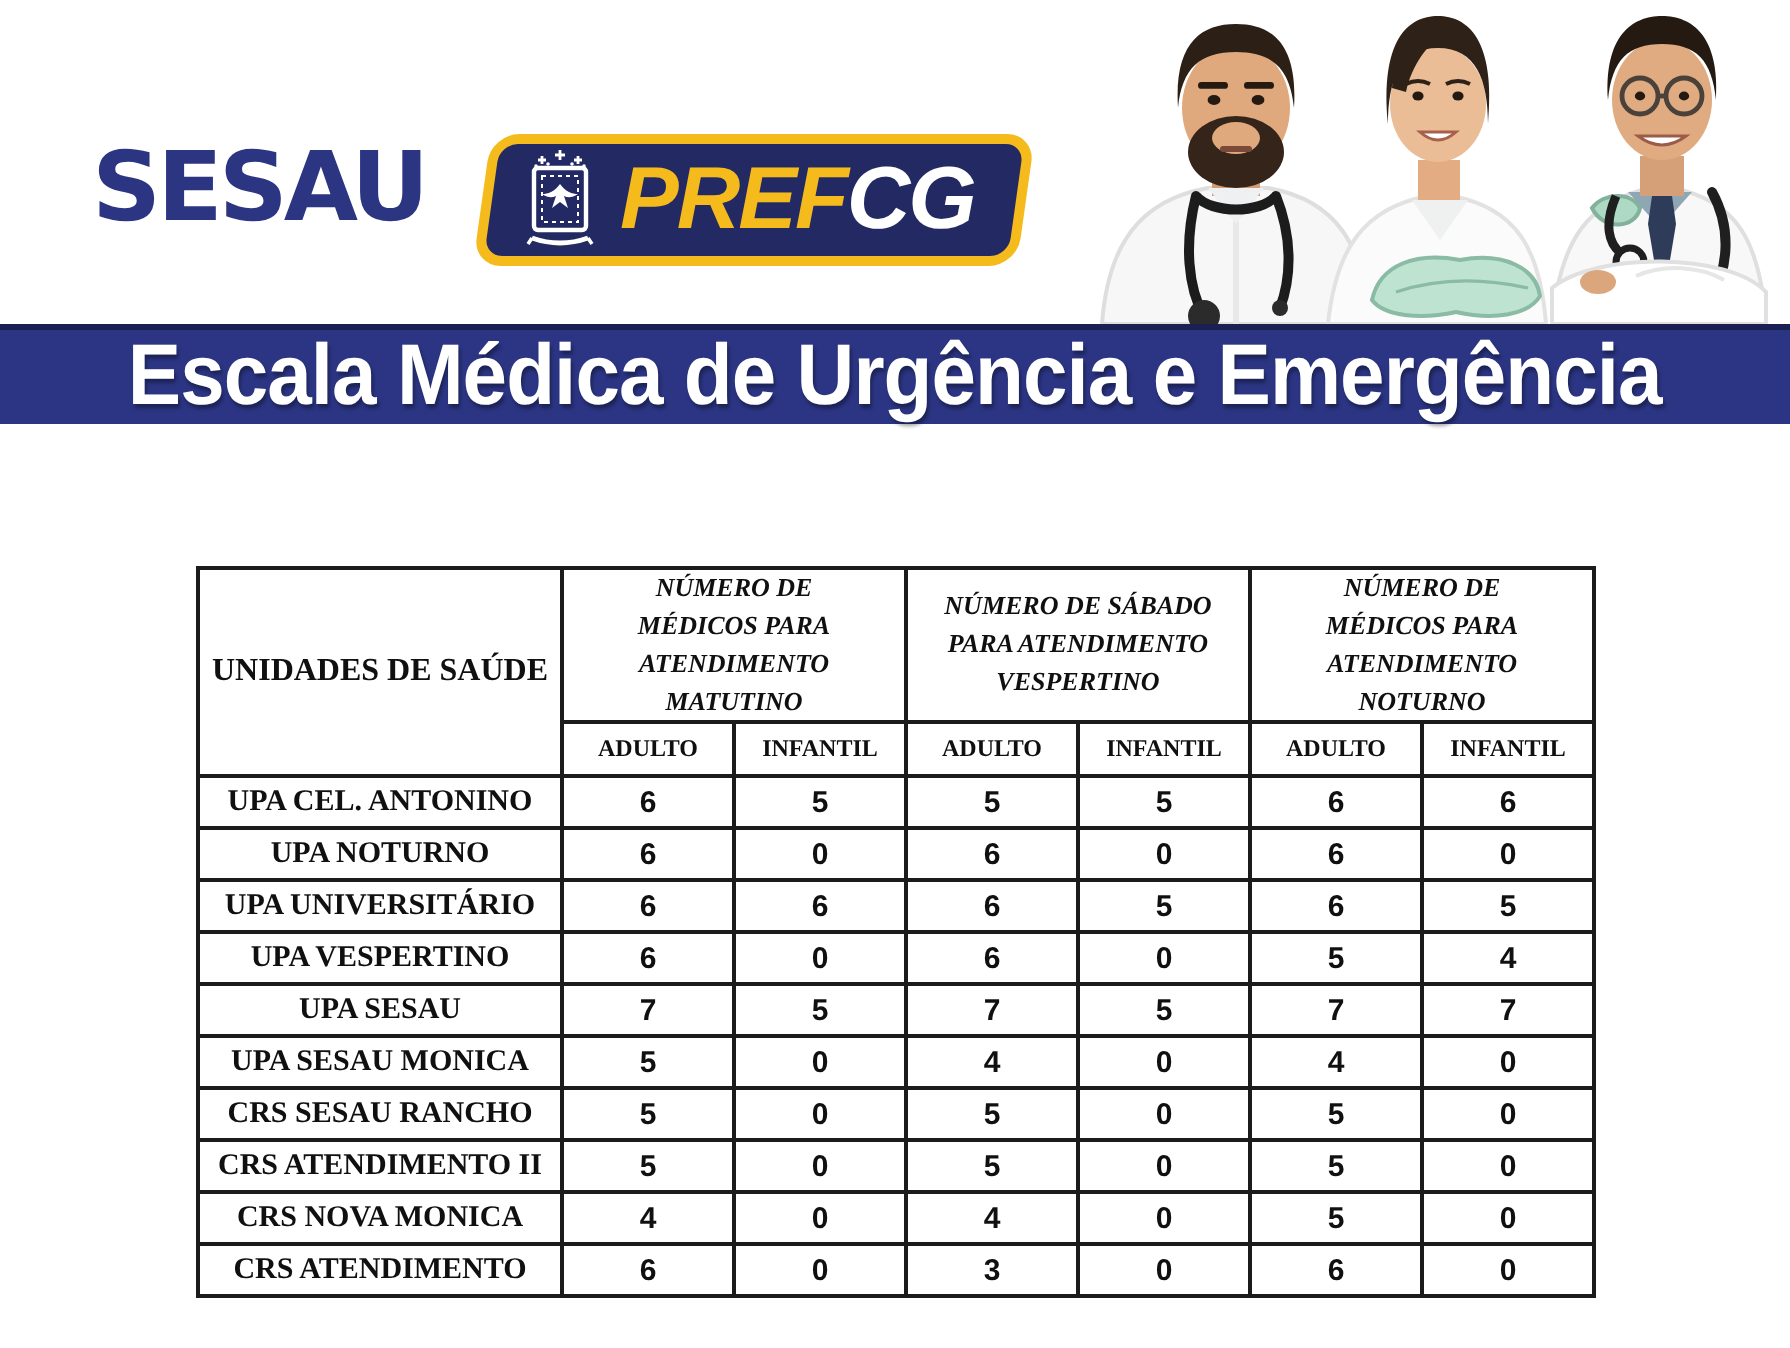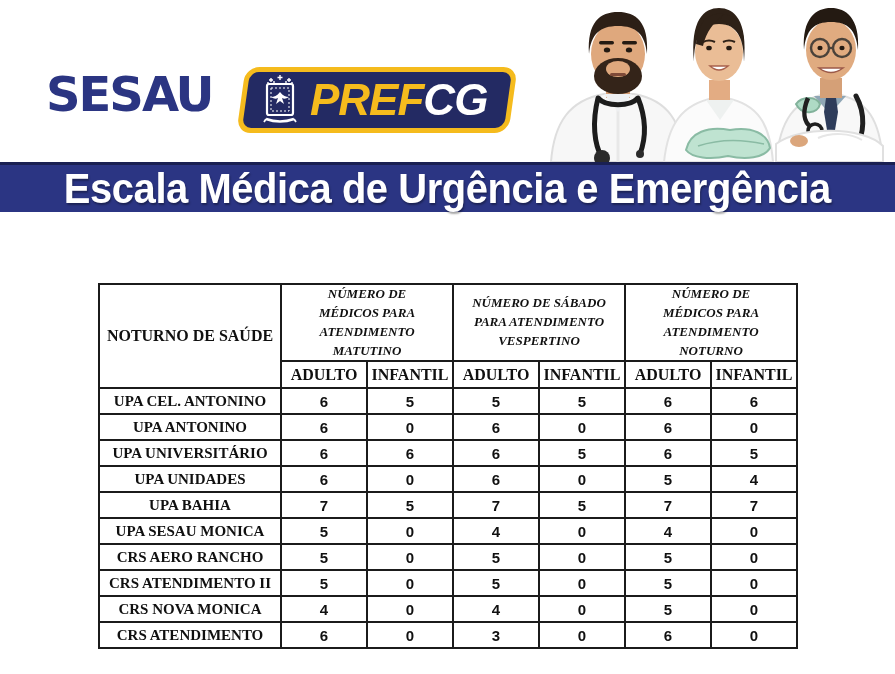--- a/index.html
+++ b/index.html
@@ -49,21 +49,21 @@
   .table-wrap { position:absolute; top:283px; left:98px; }
   table.schedule {
     border-collapse:collapse; table-layout:fixed; width:698px;
     font-family:"Liberation Serif", serif; color:#101010; background:#fff;
   }
   table.schedule th, table.schedule td {
     border:2px solid #1b1b1b; text-align:center; vertical-align:middle; overflow:hidden;
   }
   .th-units  { font-size:16px; font-weight:bold; letter-spacing:0; }
   .th-group  { font-size:13px; font-weight:bold; height:57px; line-height:1.45; padding:0 17px;font-style:italic; }
-  .th-sub    { font-size:16px; font-weight:bold; height:27px; }
+  .th-sub    { font-size:12px; font-weight:bold; height:27px; }
   td.td-unit { font-size:15px; font-weight:bold; height:26px; padding:0 2px; }
   td.td-val  { font-family:"Liberation Sans", sans-serif; font-weight:bold; font-size:15px; }
 </style>
 </head>
 <body>
 
 <div class="page">
 
   <div class="header-area">
     <div class="sesau-logo">SESAU</div>
@@ -169,21 +169,21 @@
         <col style="width:182px">
         <col style="width:86px">
           <col style="width:86px">
         <col style="width:86px">
           <col style="width:86px">
         <col style="width:86px">
           <col style="width:86px">
       </colgroup>
       <thead>
         <tr>
-          <th class="th-units" rowspan="2">NOTURNO DE SAÚDE</th>
+          <th class="th-units" rowspan="2">UNIDADES DE SAÚDE</th>
           <th class="th-group" colspan="2">NÚMERO DE MÉDICOS PARA ATENDIMENTO MATUTINO</th>
           <th class="th-group" colspan="2">NÚMERO DE SÁBADO PARA ATENDIMENTO VESPERTINO</th>
           <th class="th-group" colspan="2">NÚMERO DE MÉDICOS PARA ATENDIMENTO NOTURNO</th>
         </tr>
         <tr>
           <th class="th-sub">ADULTO</th>
           <th class="th-sub">INFANTIL</th>
           <th class="th-sub">ADULTO</th>
           <th class="th-sub">INFANTIL</th>
           <th class="th-sub">ADULTO</th>
@@ -194,66 +194,66 @@
           <tr>
     <td class="td-unit">UPA CEL. ANTONINO</td>
     <td class="td-val">6</td>
     <td class="td-val">5</td>
     <td class="td-val">5</td>
     <td class="td-val">5</td>
     <td class="td-val">6</td>
     <td class="td-val">6</td>
   </tr>
           <tr>
-    <td class="td-unit">UPA ANTONINO</td>
+    <td class="td-unit">UPA NOTURNO</td>
     <td class="td-val">6</td>
     <td class="td-val">0</td>
     <td class="td-val">6</td>
     <td class="td-val">0</td>
     <td class="td-val">6</td>
     <td class="td-val">0</td>
   </tr>
           <tr>
     <td class="td-unit">UPA UNIVERSITÁRIO</td>
     <td class="td-val">6</td>
     <td class="td-val">6</td>
     <td class="td-val">6</td>
     <td class="td-val">5</td>
     <td class="td-val">6</td>
     <td class="td-val">5</td>
   </tr>
           <tr>
-    <td class="td-unit">UPA UNIDADES</td>
-    <td class="td-val">6</td>
-    <td class="td-val">0</td>
-    <td class="td-val">6</td>
-    <td class="td-val">0</td>
-    <td class="td-val">5</td>
-    <td class="td-val">4</td>
-  </tr>
-          <tr>
-    <td class="td-unit">UPA BAHIA</td>
+    <td class="td-unit">UPA VESPERTINO</td>
+    <td class="td-val">6</td>
+    <td class="td-val">0</td>
+    <td class="td-val">6</td>
+    <td class="td-val">0</td>
+    <td class="td-val">5</td>
+    <td class="td-val">4</td>
+  </tr>
+          <tr>
+    <td class="td-unit">UPA SESAU</td>
     <td class="td-val">7</td>
     <td class="td-val">5</td>
     <td class="td-val">7</td>
     <td class="td-val">5</td>
     <td class="td-val">7</td>
     <td class="td-val">7</td>
   </tr>
           <tr>
     <td class="td-unit">UPA SESAU MONICA</td>
     <td class="td-val">5</td>
     <td class="td-val">0</td>
     <td class="td-val">4</td>
     <td class="td-val">0</td>
     <td class="td-val">4</td>
     <td class="td-val">0</td>
   </tr>
           <tr>
-    <td class="td-unit">CRS AERO RANCHO</td>
+    <td class="td-unit">CRS SESAU RANCHO</td>
     <td class="td-val">5</td>
     <td class="td-val">0</td>
     <td class="td-val">5</td>
     <td class="td-val">0</td>
     <td class="td-val">5</td>
     <td class="td-val">0</td>
   </tr>
           <tr>
     <td class="td-unit">CRS ATENDIMENTO II</td>
     <td class="td-val">5</td>

